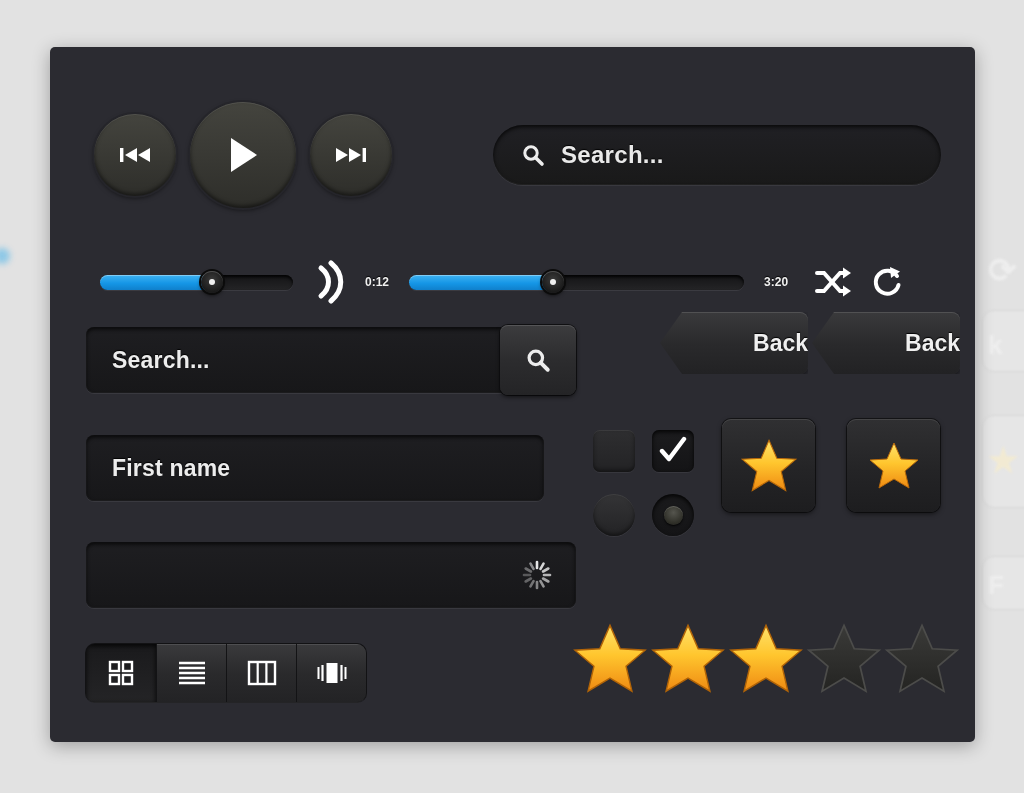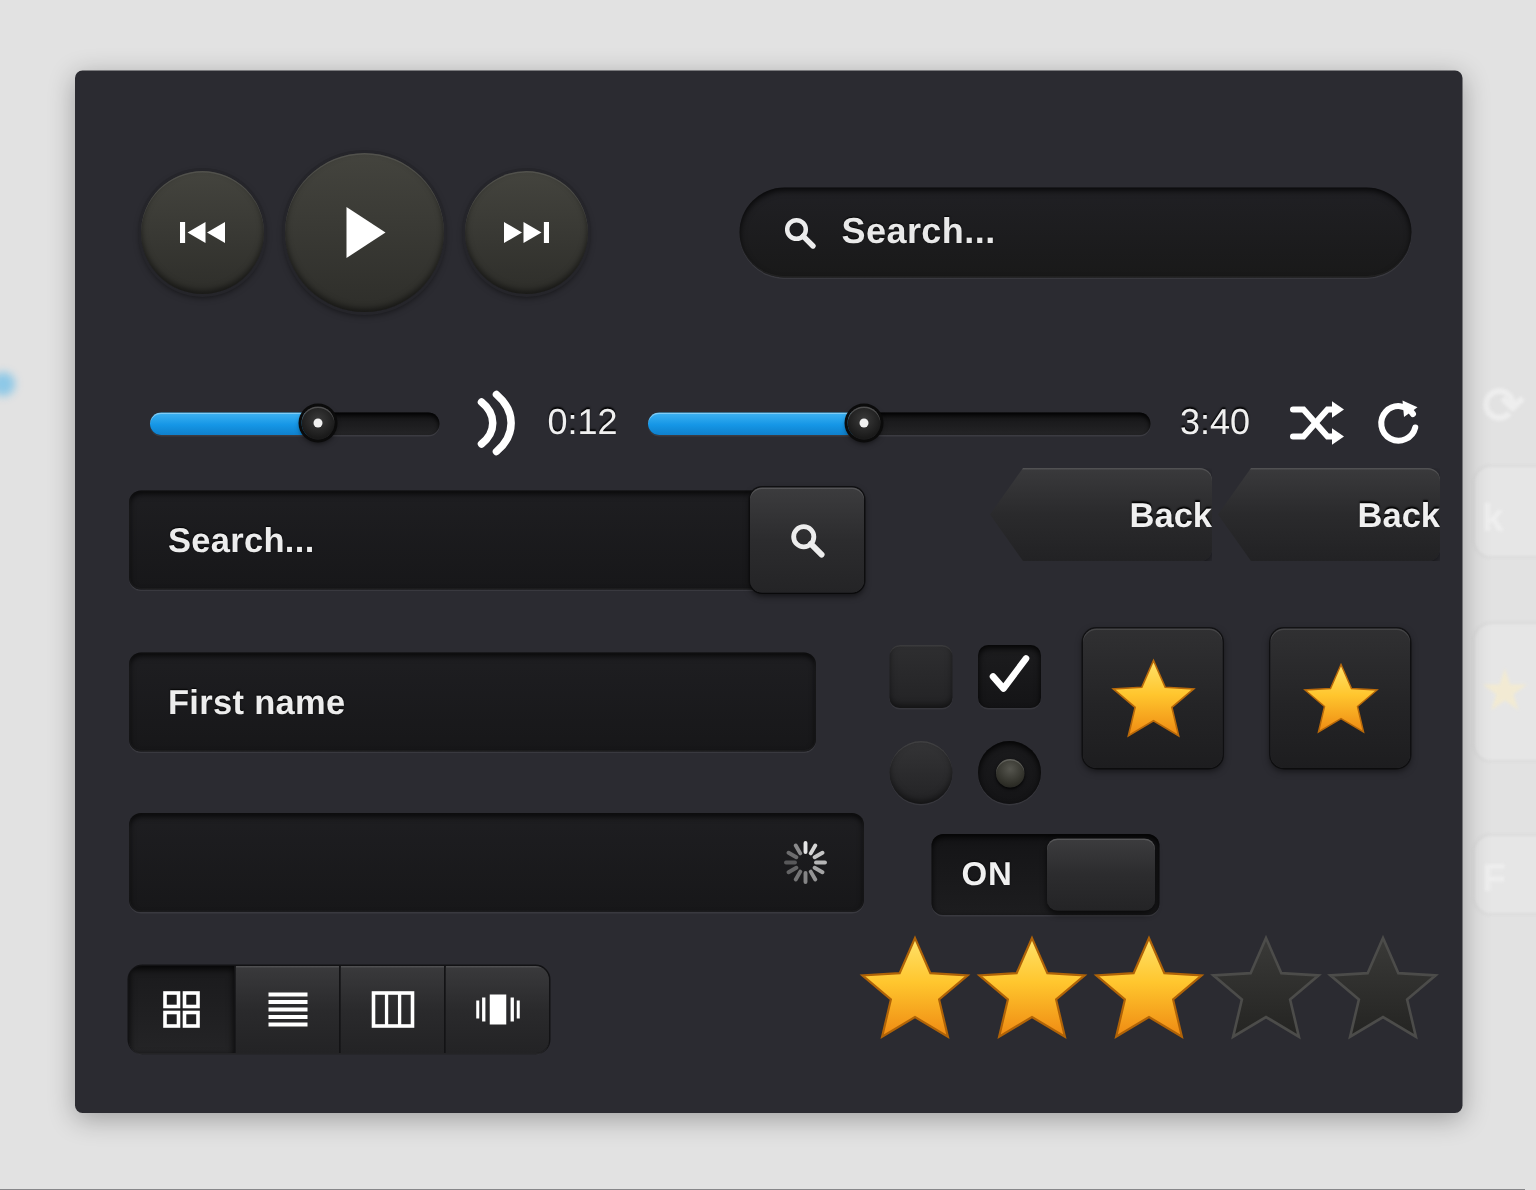--- a/index.html
+++ b/index.html
@@ -120,21 +120,21 @@
   }
   .track .thumb::after {
     content: ""; width: 6px; height: 6px; border-radius: 50%;
     background: #f0f0f0;
   }
 
   .vol-track { width: 193px; }
   .prog-track { width: 335px; }
 
   .time {
-    color: #f0f0f0; font-size: 24px; font-weight: normal;
+    color: #f0f0f0; font-size: 12px; font-weight: bold;
     text-shadow: 0 -1px 1px rgba(0,0,0,.9);
     font-family: "Liberation Sans", sans-serif;
   }
 
   .icon-btn { background: none; border: 0; cursor: pointer; display: flex; align-items: center; justify-content: center; }
 
   
   .field {
     position: absolute;
     background: linear-gradient(180deg, #1e1e21 0%, #171719 100%);
@@ -365,21 +365,21 @@
       <path d="M20 3 C33 14, 33 30, 20 41" fill="none" stroke="#fff" stroke-width="5" stroke-linecap="round"></path>
     </svg>
 
     <span class="time" style="margin-left:20px;">0:12</span>
 
     <div class="track prog-track" style="margin-left:20px;">
       <div class="fill" style="width:43%"></div>
       <div class="thumb" style="left:43%"></div>
     </div>
 
-    <span class="time" style="margin-left:20px;">3:40</span>
+    <span class="time" style="margin-left:20px;">3:20</span>
 
     <button class="icon-btn" style="margin-left:26px;">
       <svg width="38" height="30" viewBox="0 0 38 30">
         <path d="M3 6 H10 L26 24 H32" fill="none" stroke="#fff" stroke-width="4" stroke-linecap="round"></path>
         <path d="M3 24 H10 L26 6 H32" fill="none" stroke="#fff" stroke-width="4" stroke-linecap="round"></path>
         <polygon points="29,0.5 37,6 29,11.5" fill="#fff"></polygon>
         <polygon points="29,18.5 37,24 29,29.5" fill="#fff"></polygon>
       </svg>
     </button>
 
@@ -464,24 +464,20 @@
       <polygon points="26,2 33,18 50,19 37,30 41,47 26,38 11,47 15,30 2,19 19,18" fill="url(#sg1)" stroke="#b8690a" stroke-width="1"></polygon>
     </svg>
   </div>
 
   <div class="star-btn star-btn-2">
     <svg width="52" height="50" viewBox="0 0 52 50">
       <polygon points="26,2 33,18 50,19 37,30 41,47 26,38 11,47 15,30 2,19 19,18" fill="url(#sg1)" stroke="#b8690a" stroke-width="1"></polygon>
     </svg>
   </div>
 
-  <div class="toggle toggle-on">
-    <span class="tl">ON</span>
-    <div class="knob"></div>
-  </div>
 
 
   <div class="rating">
     <svg width="76" height="74" viewBox="0 0 52 50">
       <polygon points="26,2 33,18 50,19 37,30 41,47 26,38 11,47 15,30 2,19 19,18" fill="url(#sg1)" stroke="#b06307" stroke-width="1"></polygon>
     </svg>
     <svg width="76" height="74" viewBox="0 0 52 50">
       <polygon points="26,2 33,18 50,19 37,30 41,47 26,38 11,47 15,30 2,19 19,18" fill="url(#sg1)" stroke="#b06307" stroke-width="1"></polygon>
     </svg>
     <svg width="76" height="74" viewBox="0 0 52 50">

